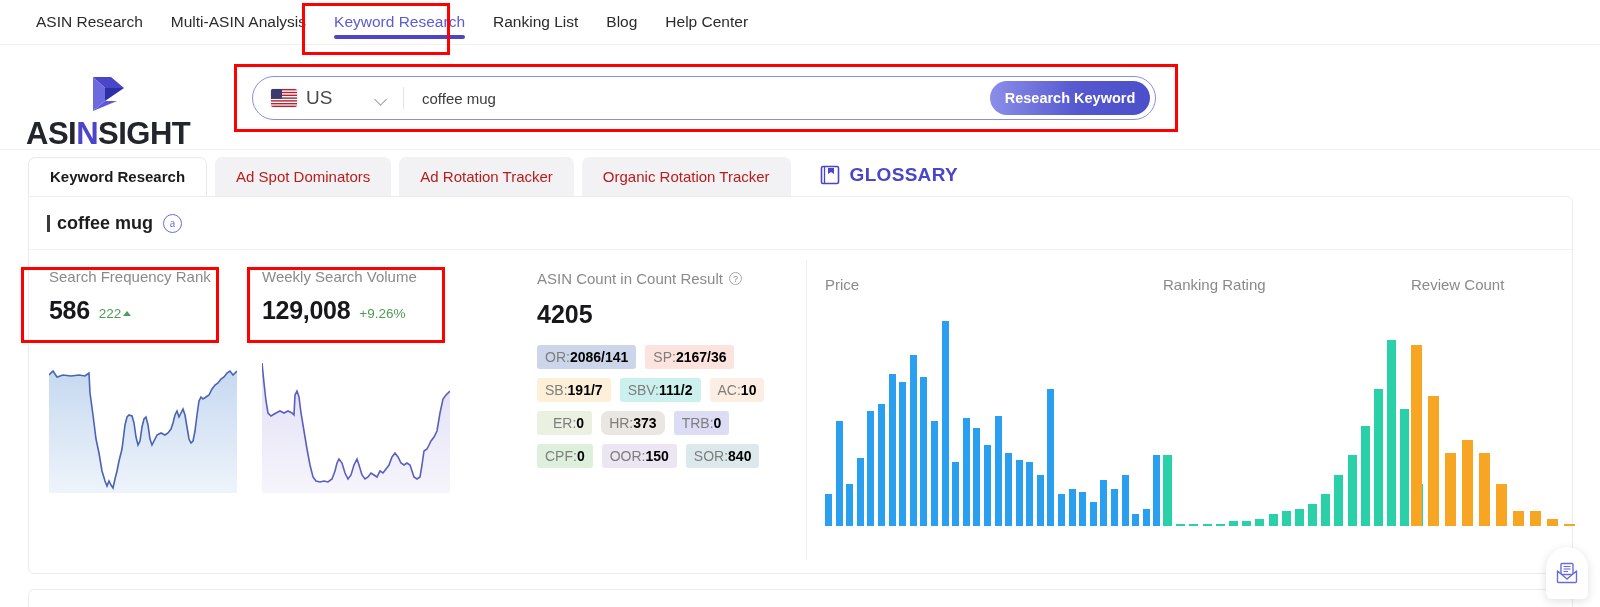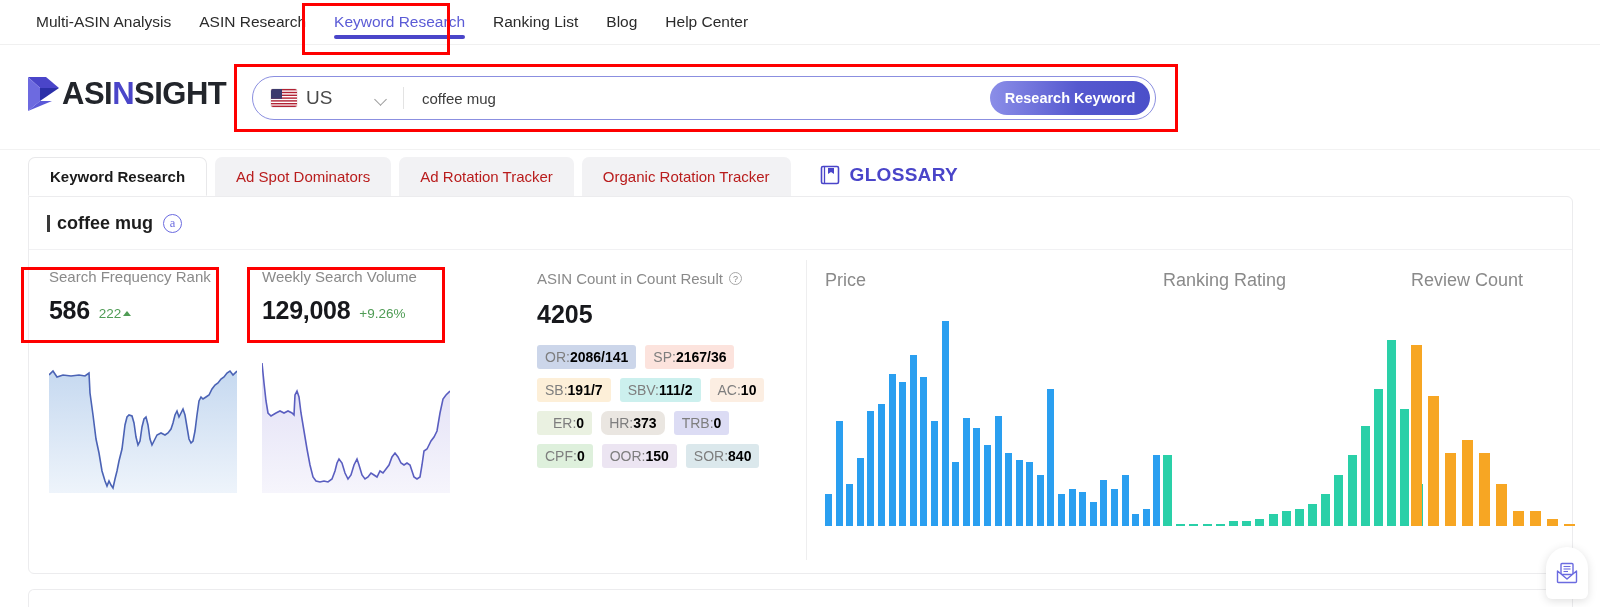--- a/index.html
+++ b/index.html
@@ -27,21 +27,21 @@
     position:absolute; bottom:6px; left:14px; right:14px; height:4px;
     background:#4a45c9; border-radius:2px;
   }
 
   
   .headerbar {
     position:absolute; top:46px; left:0; width:1600px; height:104px;
     border-bottom:1px solid #f2f2f2;
     display:flex; align-items:center;
   }
-  .logo { position:absolute; left:26px; top:74px; display:flex; align-items:center; gap:2px; }
+  .logo { position:absolute; left:26px; top:74px; display:flex; align-items:center; gap:2px;flex-direction:column; }
   .logo-mark { width:34px; height:40px; }
   .logo-text { font-size:31px; font-weight:bold; letter-spacing:-0.5px; color:#22252b; font-family:"Liberation Sans", sans-serif; }
   .logo-text .hl { color:#4a45c9; }
 
   .searchwrap {
     position:absolute; left:252px; top:76px;
     width:904px; height:44px;
     border:1.4px solid #8b8fe0; border-radius:23px;
     background:#fff; display:flex; align-items:center;
   }
@@ -130,21 +130,21 @@
     padding:4px 8px; border-radius:3px; font-size:14px; color:#7e7e7e; white-space:nowrap;
   }
   .tag b { color:#000000; font-weight:bold; }
 
   
   .charts {
     position:absolute; left:777px; top:10px; width:760px; height:300px;
     border-left:1px solid #eeeeef; display:flex;
   }
   .chartbox { position:relative; height:300px; padding-left:18px; }
-  .chart-title { font-size:18px; color:#8a8a8a; margin-top:10px; }
+  .chart-title { font-size:15px; color:#8a8a8a; margin-top:16px; }
   .bars { position:absolute; bottom:34px; left:18px; display:flex; align-items:flex-end; height:220px; }
   .bar { margin-right:2px; border-radius:0; }
 
   
   .floatbtn {
     position:absolute; right:12px; bottom:8px; width:42px; height:52px;
     background:#fff; border-radius:21px 21px 6px 6px;
     box-shadow:0 2px 10px rgba(0,0,0,.13);
     display:flex; align-items:center; justify-content:center; cursor:pointer;
   }
@@ -152,24 +152,24 @@
   
   .anno { position:absolute; border:3px solid #fe0000; pointer-events:none; }
 </style>
 </head>
 <body>
 
 <div id="root">
 
   <div class="topnav">
     <div class="navitem">
+      <span>ASIN Research</span>
+    </div>
+    <div class="navitem">
       <span>Multi-ASIN Analysis</span>
-    </div>
-    <div class="navitem">
-      <span>ASIN Research</span>
     </div>
     <div class="navitem active">
       <span>Keyword Research</span>
       <span class="underline"></span>
     </div>
     <div class="navitem">
       <span>Ranking List</span>
     </div>
     <div class="navitem">
       <span>Blog</span>

